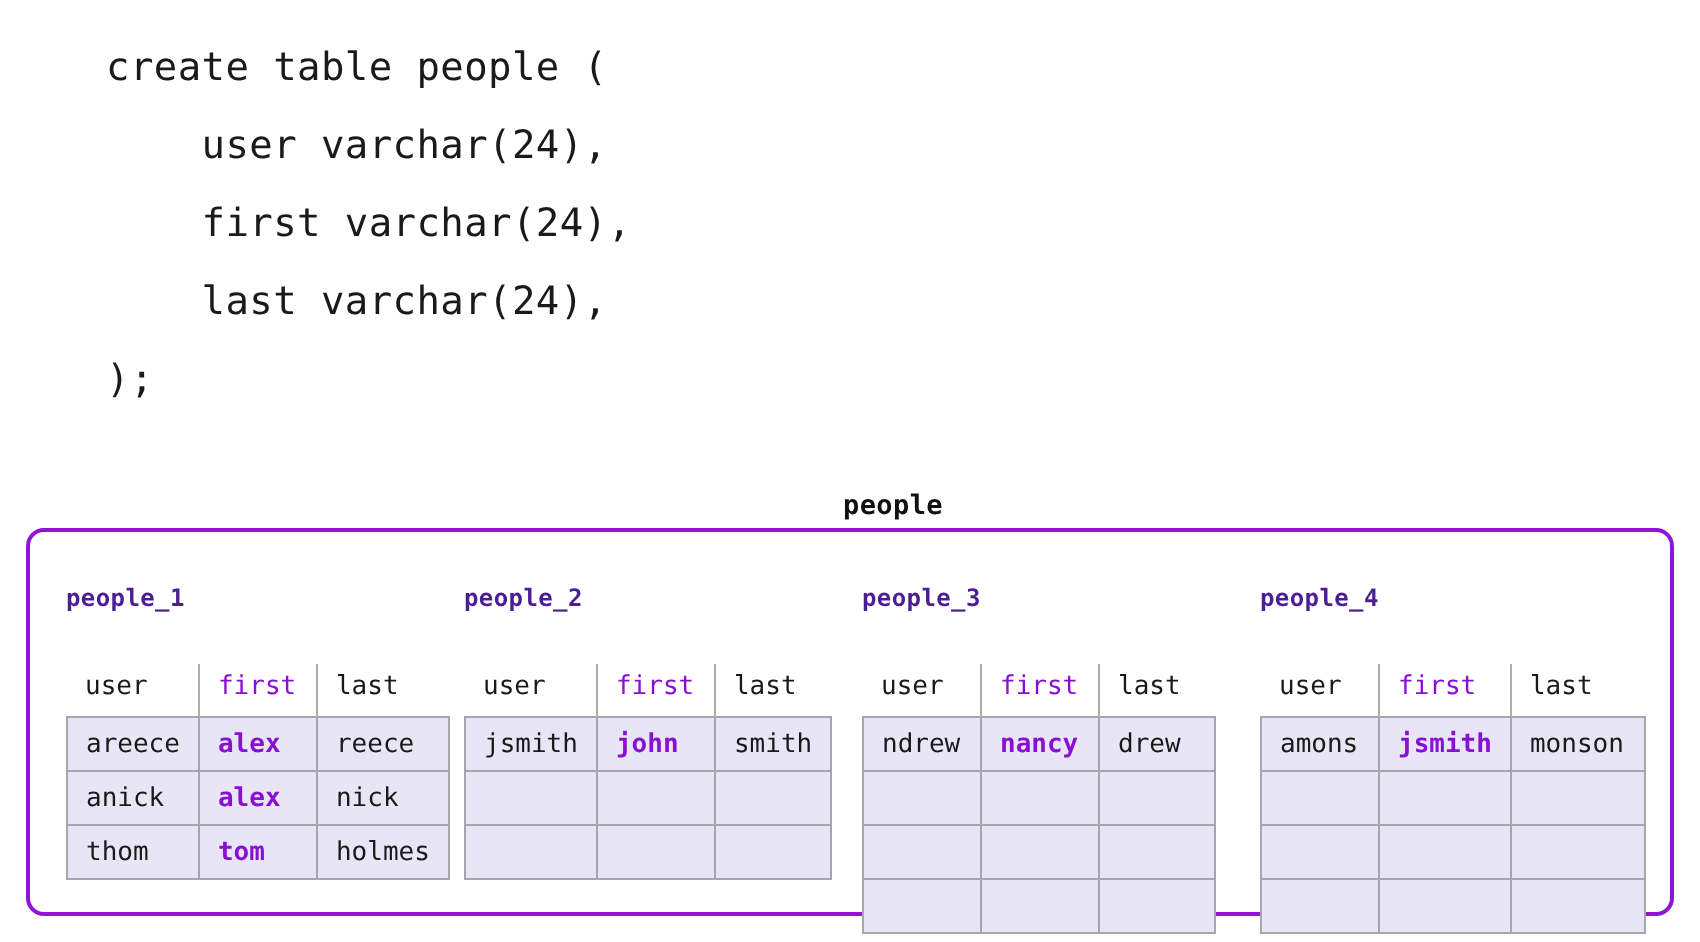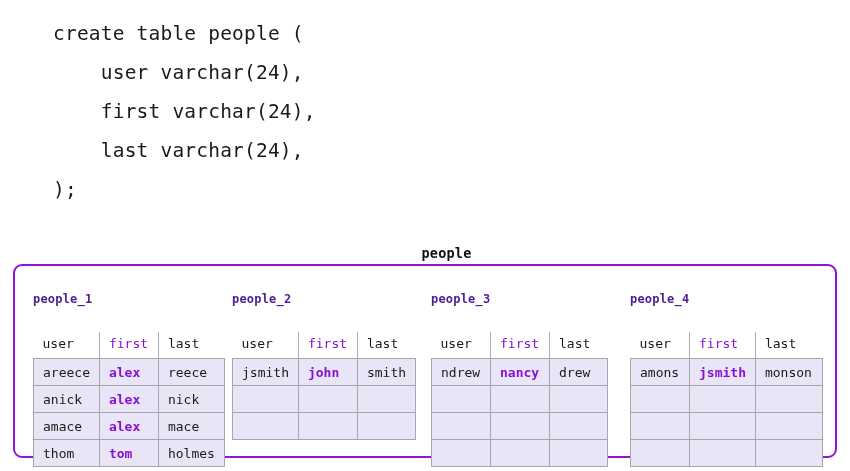--- a/index.html
+++ b/index.html
@@ -153,25 +153,20 @@
             <td class="">areece</td>
             <td class="key-col">alex</td>
             <td class="">reece</td>
           </tr>
           <tr>
             <td class="">anick</td>
             <td class="key-col">alex</td>
             <td class="">nick</td>
           </tr>
           <tr>
-            <td class="">amace</td>
-            <td class="key-col">alex</td>
-            <td class="">mace</td>
-          </tr>
-          <tr>
             <td class="">thom</td>
             <td class="key-col">tom</td>
             <td class="">holmes</td>
           </tr>
         </tbody>
       </table>
     </div>
     <div class="shard" style="left: 217px;">
       <div class="shard-title">people_2</div>
       <table class="shard-table">

